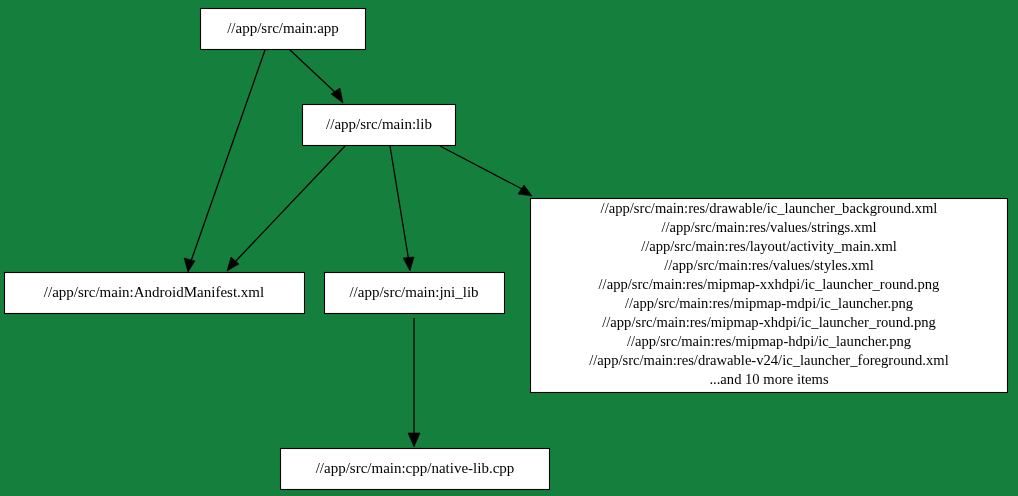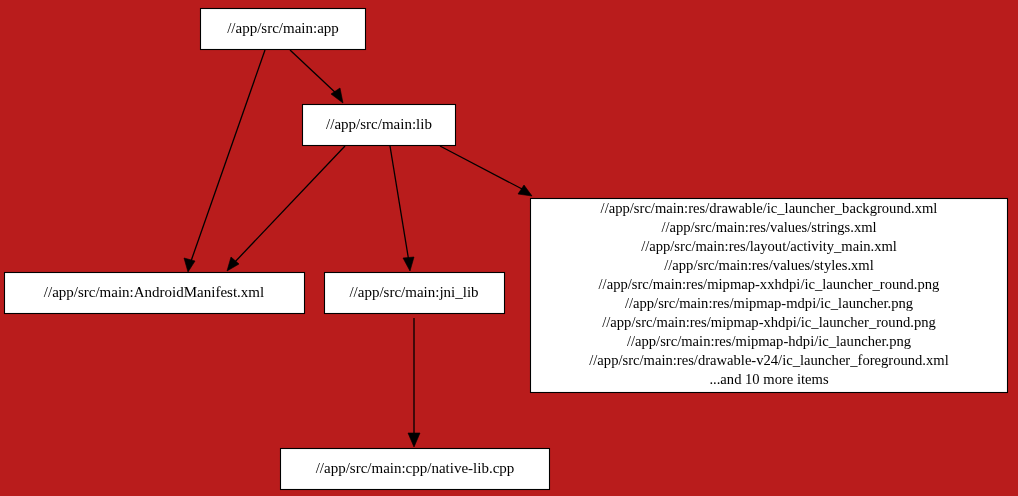--- a/index.html
+++ b/index.html
@@ -5,21 +5,21 @@
 <style>
   html, body {
     margin: 0;
     padding: 0;
     background: #ffffff;
   }
   #graph-root {
     position: relative;
     width: 1018px;
     height: 496px;
-    background: #b91c1c;
+    background: #15803d;
     overflow: hidden;
     font-family: "Liberation Serif", "DejaVu Serif", serif;
   }
   svg.graph-canvas {
     display: block;
     width: 1018px;
     height: 496px;
   }
   .node-box {
     fill: #ffffff;

